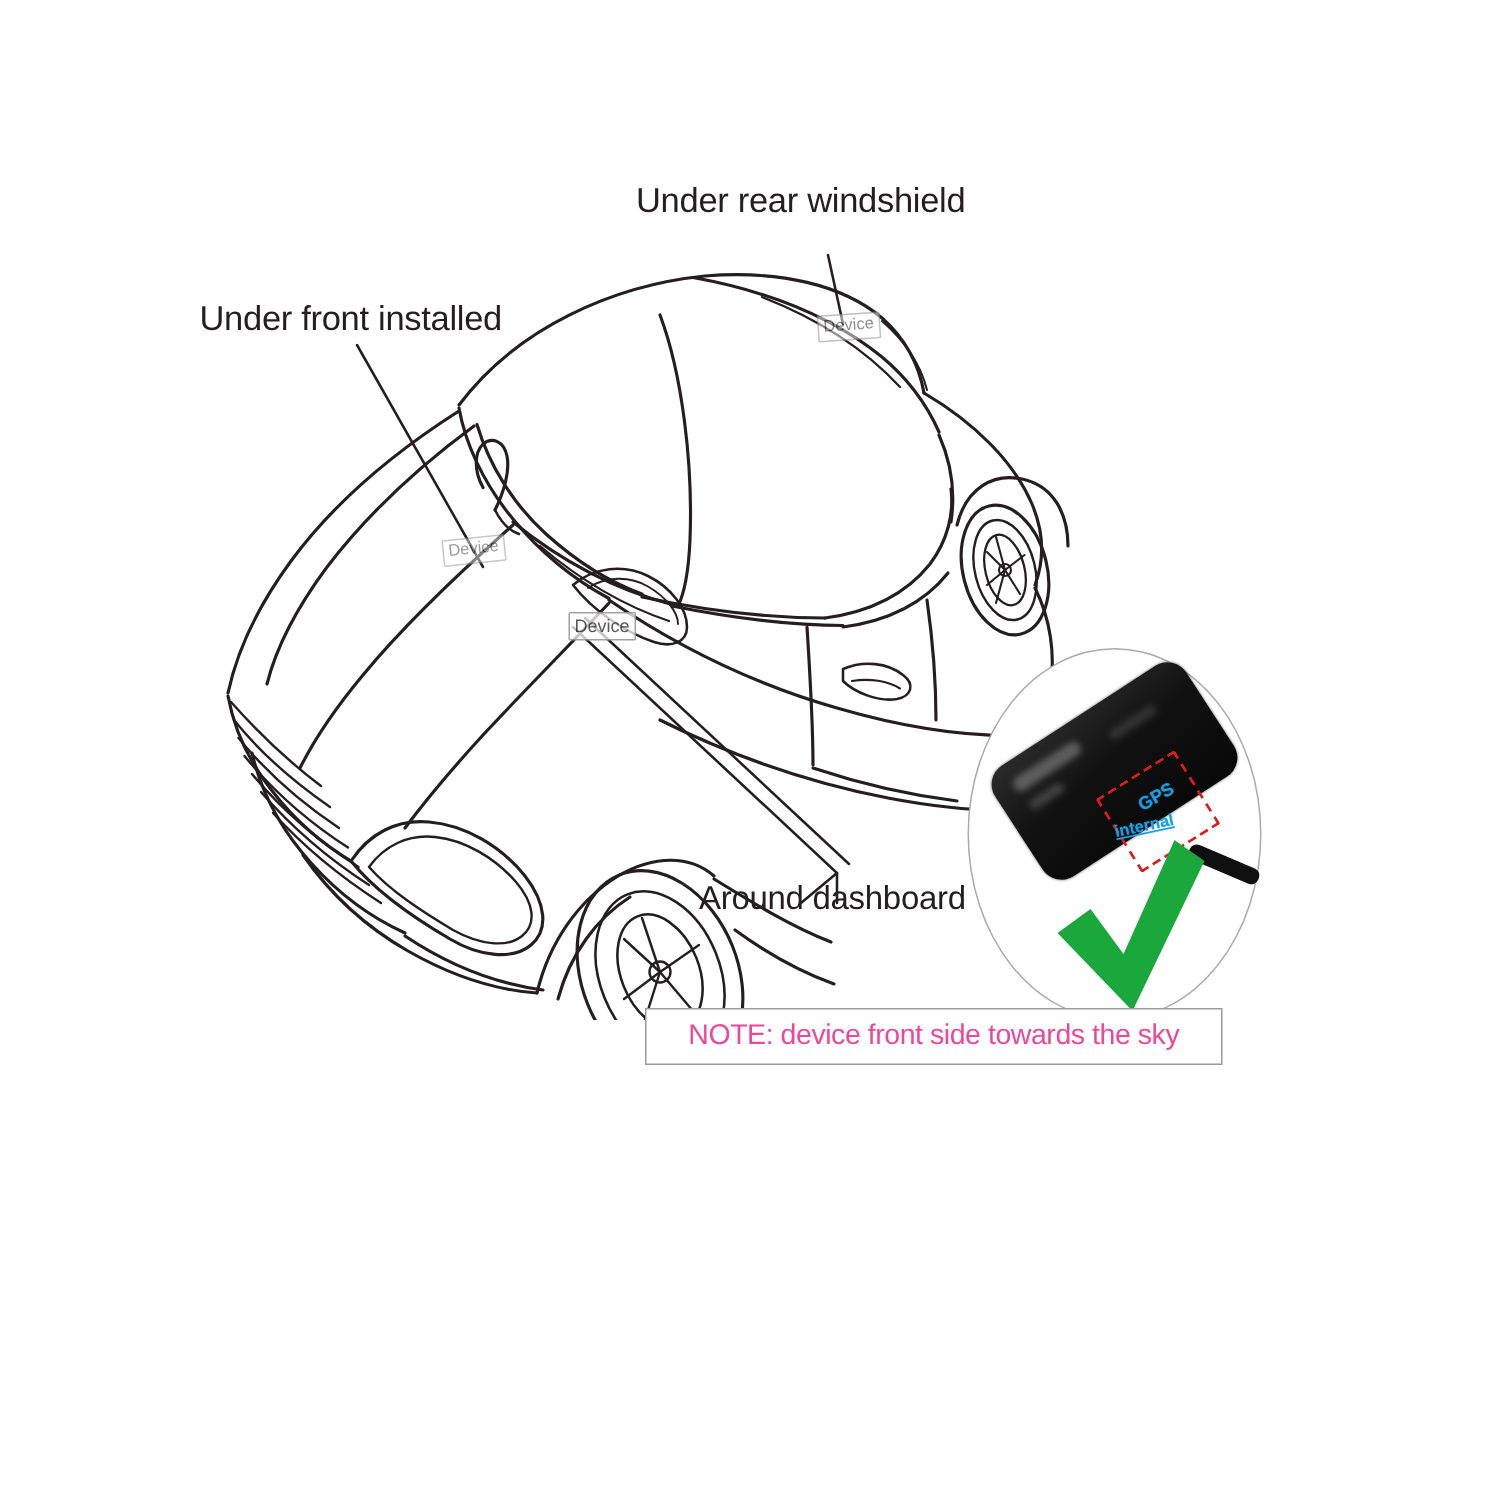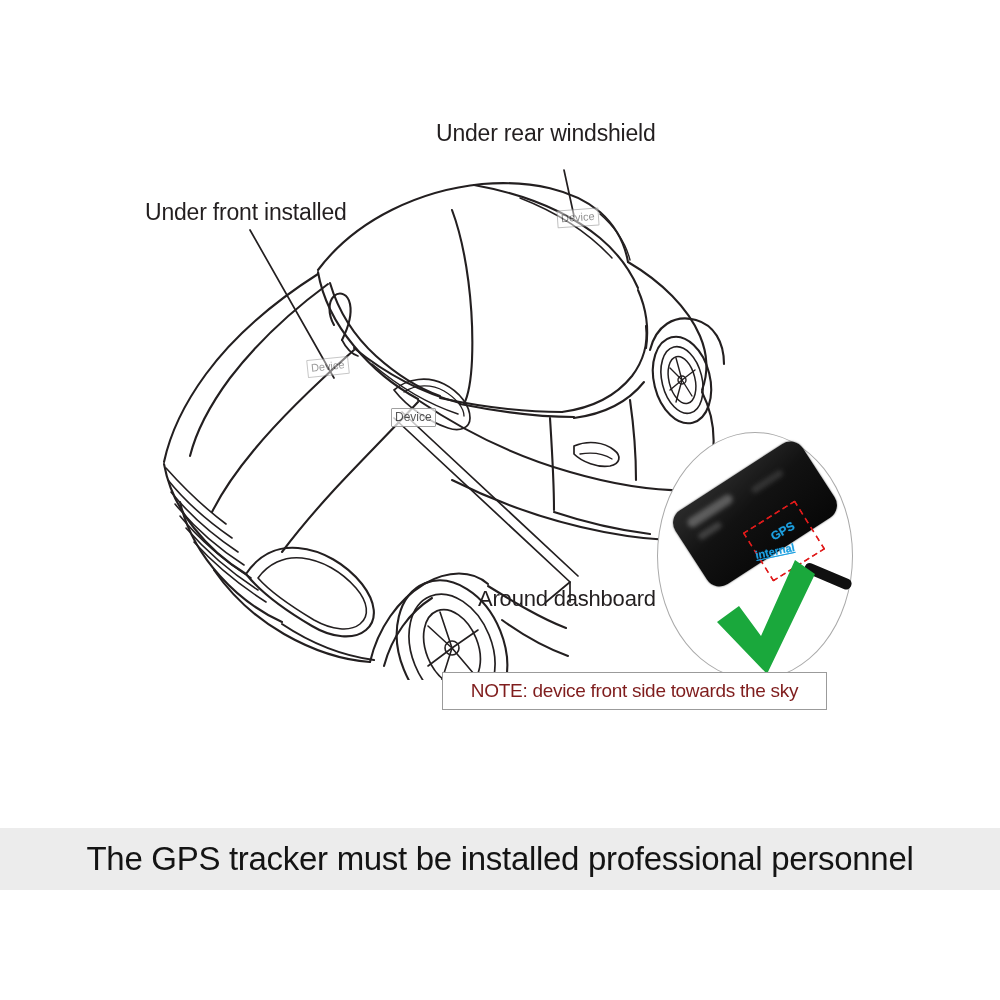--- a/index.html
+++ b/index.html
@@ -18,21 +18,21 @@
   #stage {
     position: absolute;
     left: 0; top: 0;
     width: 1000px;
     height: 1000px;
   }
 
   
   #diagram-area {
     position: absolute;
-    left: 12px; top: 0;
+    left: 0; top: 0;
     width: 944px;
     height: 800px;
   }
   #car-svg {
     position: absolute;
     left: 110px;
     top: 150px;
     width: 620px;
     height: 530px;
   }
@@ -198,21 +198,21 @@
     width: 385px;
     height: 38px;
     border: 1.5px solid #9b9b9b;
     background: #ffffff;
     box-sizing: border-box;
     display: flex;
     align-items: center;
     justify-content: center;
   }
   #note-text {
-    color: #7f1d1d;
+    color: #ec4899;
     font-family: "Liberation Sans", sans-serif;
     font-size: 19px;
     font-weight: 400;
     white-space: nowrap;
     letter-spacing: -0.3px;
   }
 
   
   #bottom-banner {
     position: absolute;
@@ -410,17 +410,14 @@
         <path d="M8 62 L 30 46 L 52 76 L 86 0 L 106 14 L 58 114 Z" fill="#1aa83c"></path>
       </svg>
     </div>
 
     <div id="note-box">
       <span id="note-text">NOTE: device front side towards the sky</span>
     </div>
 
   </div>
 
-  <div id="bottom-banner">
-    <span id="banner-text">The GPS tracker must be installed professional personnel</span>
-  </div>
 
 </div>
 
 </body></html>

